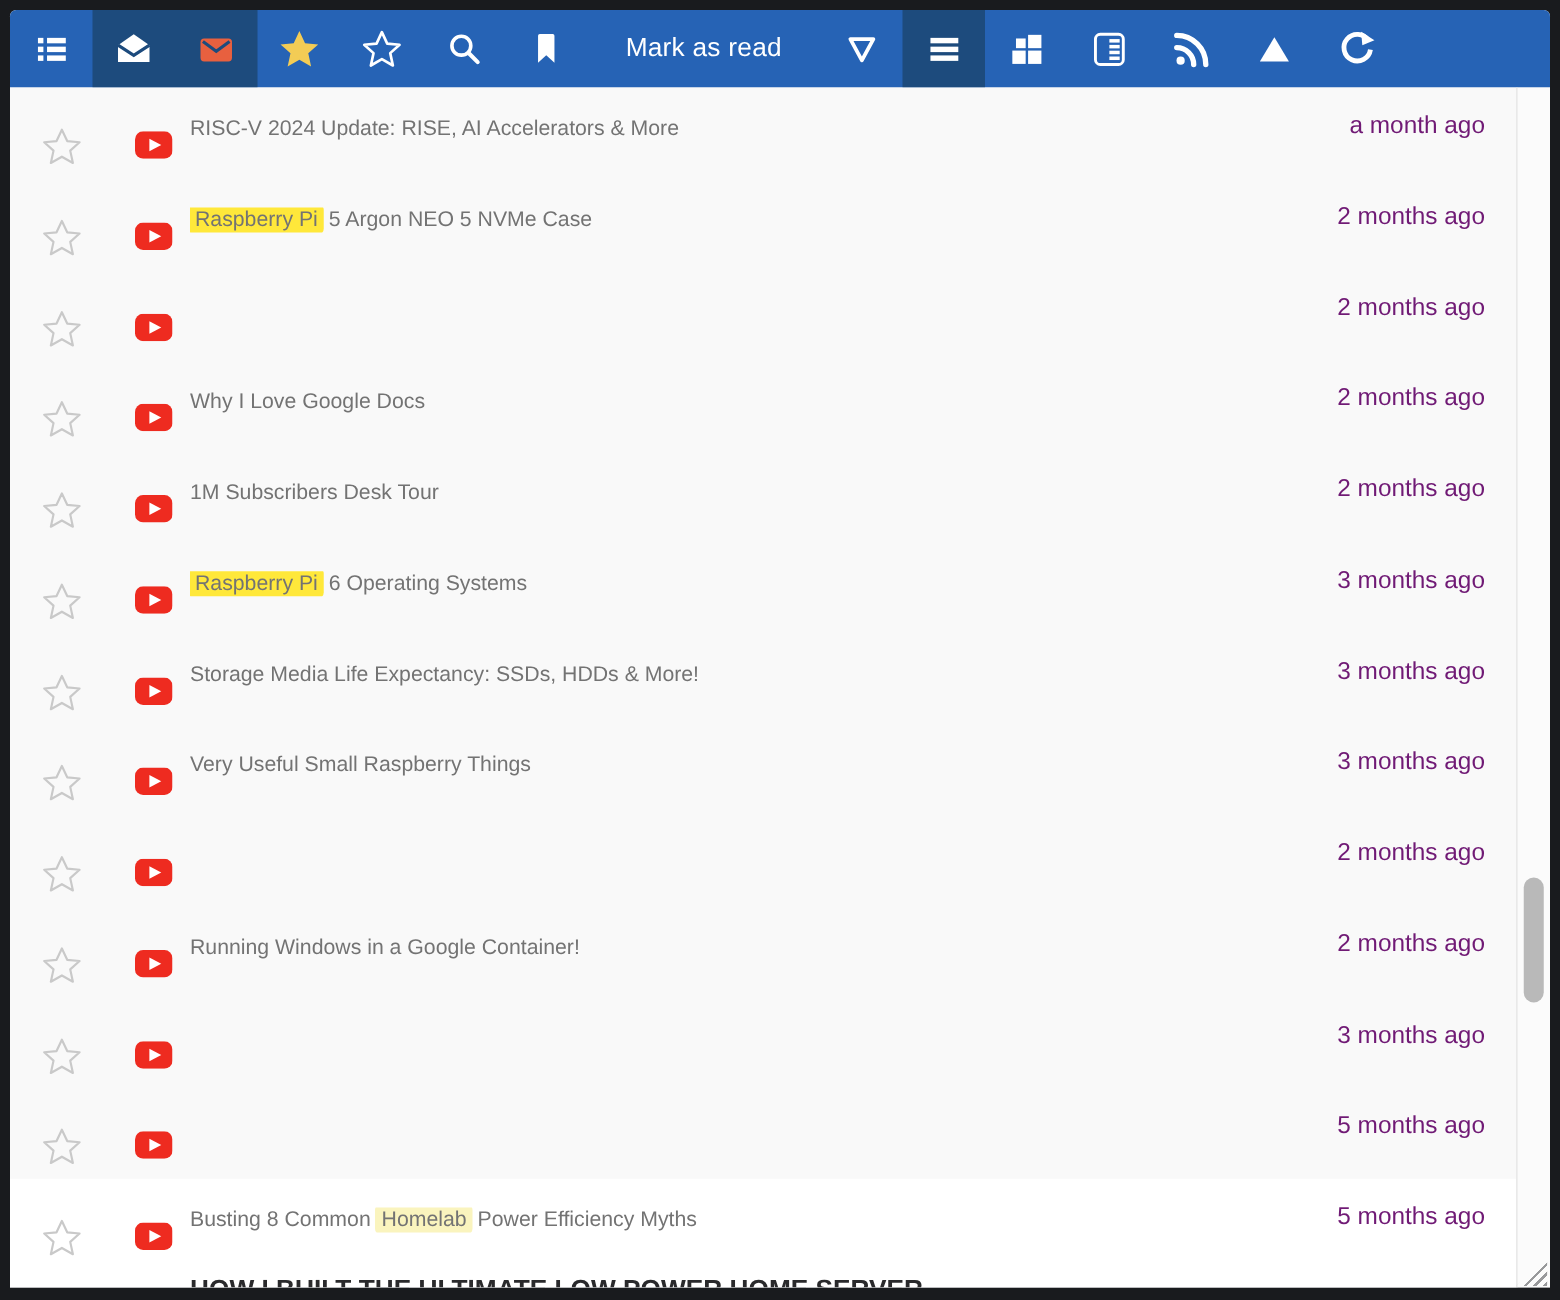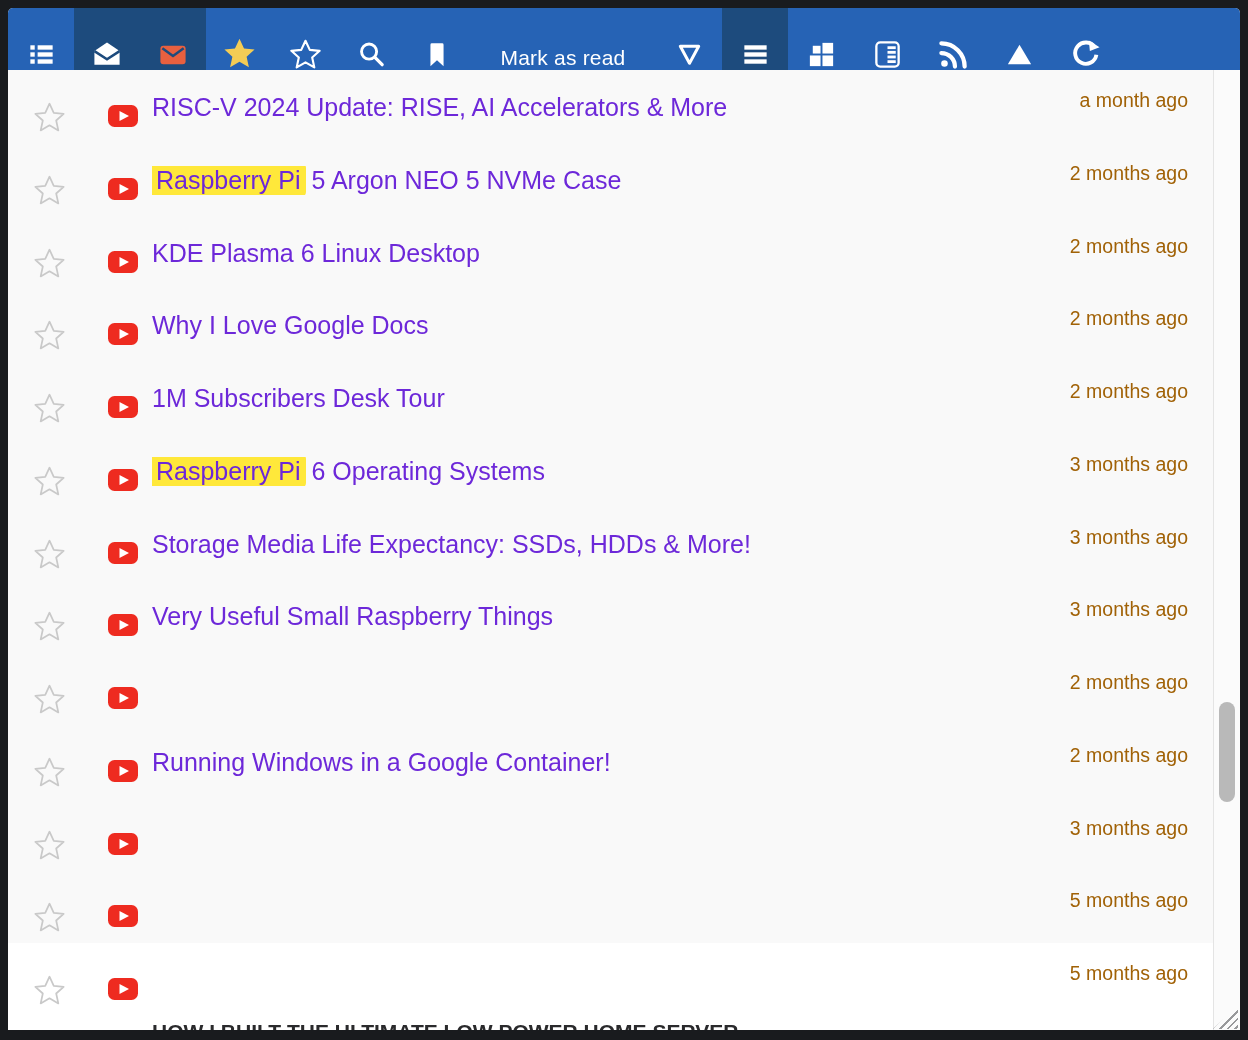--- a/index.html
+++ b/index.html
@@ -12,47 +12,47 @@
     position:absolute; left:8px; top:8px; width:1232px; height:1022px;
     background:#f9f9f9; overflow:hidden; border-radius:5px 5px 0 0;
   }
 
   
   .toolbar {
     position:absolute; left:0; top:0; width:100%; height:62px;
     background:var(--blue); display:flex; align-items:stretch;
   }
   .tb-btn {
-    width:66px; display:flex; align-items:flex-end; justify-content:center;
+    width:66px; display:flex; align-items:center; justify-content:center;
     cursor:default; flex:0 0 auto;
   }
   .tb-btn.active { background:var(--blue-active); }
   .tb-btn svg { display:block; }
   .tb-btn.mark-read { width:186px; }
   .mark-read-label { color:#ffffff; font-size:21px; letter-spacing:.2px; }
 
   
   .list {
     position:absolute; left:0; top:62px; width:1205px; bottom:0;
     background:var(--list-bg); overflow:hidden;
   }
   .row { position:relative; height:72.77px; }
   .row.white { background:#ffffff; }
   .row-star { position:absolute; left:26px; top:32px; }
   .row-yt { position:absolute; left:100px; top:35px; }
   .row-title {
     position:absolute; left:144px; top:23px; right:170px;
-    font-size:25px; color:#6d28d9; white-space:nowrap; overflow:hidden;
+    font-size:17px; color:#737373; white-space:nowrap; overflow:hidden;
   }
   .row-title .hl { border-radius:5px; padding:3px 5px; margin:0 -1px; }
   .row-title .hl-bright { background:var(--hl-bright); }
   .row-title .hl-pale   { background:var(--hl-pale); }
   .row-time {
     position:absolute; right:25px; top:19px;
-    font-size:19.5px; color:#a16207;
+    font-size:19.5px; color:#701a75;
   }
   .row-clipped { position:relative; height:70px; background:#ffffff; }
   .row-clipped .clip-title {
     position:absolute; left:144px; top:4px; font-size:21px; font-weight:700;
     color:#2a2a2c; white-space:nowrap;
   }
 
   
   .scroll-track {
     position:absolute; top:62px; left:1205px; width:27px; bottom:0;
@@ -221,21 +221,20 @@
       </div>
 
       <div class="row">
         <svg class="row-star" width="31" height="31" viewBox="0 0 32 32">
           <polygon fill="none" stroke="#c9c9c9" stroke-width="1.8" stroke-linejoin="round" points="16,1.8 20.4,11.2 30.6,12.2 22.9,19.1 25.1,29.3 16,24.1 6.9,29.3 9.1,19.1 1.4,12.2 11.6,11.2"></polygon>
         </svg>
         <svg class="row-yt" width="30" height="22" viewBox="0 0 30 22">
           <rect x="0" y="0" width="30" height="22" rx="6.5" fill="var(--yt-red)"></rect>
           <polygon points="11.5,6 21,11 11.5,16" fill="#ffffff"></polygon>
         </svg>
-        <div class="row-title"><span>KDE Plasma 6 Linux Desktop</span></div>
         <div class="row-time">2 months ago</div>
       </div>
 
       <div class="row">
         <svg class="row-star" width="31" height="31" viewBox="0 0 32 32">
           <polygon fill="none" stroke="#c9c9c9" stroke-width="1.8" stroke-linejoin="round" points="16,1.8 20.4,11.2 30.6,12.2 22.9,19.1 25.1,29.3 16,24.1 6.9,29.3 9.1,19.1 1.4,12.2 11.6,11.2"></polygon>
         </svg>
         <svg class="row-yt" width="30" height="22" viewBox="0 0 30 22">
           <rect x="0" y="0" width="30" height="22" rx="6.5" fill="var(--yt-red)"></rect>
           <polygon points="11.5,6 21,11 11.5,16" fill="#ffffff"></polygon>
@@ -338,20 +337,21 @@
       </div>
 
       <div class="row white">
         <svg class="row-star" width="31" height="31" viewBox="0 0 32 32">
           <polygon fill="none" stroke="#c9c9c9" stroke-width="1.8" stroke-linejoin="round" points="16,1.8 20.4,11.2 30.6,12.2 22.9,19.1 25.1,29.3 16,24.1 6.9,29.3 9.1,19.1 1.4,12.2 11.6,11.2"></polygon>
         </svg>
         <svg class="row-yt" width="30" height="22" viewBox="0 0 30 22">
           <rect x="0" y="0" width="30" height="22" rx="6.5" fill="var(--yt-red)"></rect>
           <polygon points="11.5,6 21,11 11.5,16" fill="#ffffff"></polygon>
         </svg>
+        <div class="row-title"><span>Busting 8 Common </span><span class="hl hl-pale">Homelab</span><span> Power Efficiency Myths</span></div>
         <div class="row-time">5 months ago</div>
       </div>
     <div class="row-clipped">
         <div class="clip-title">HOW I BUILT THE ULTIMATE LOW POWER HOME SERVER</div>
       </div>
     </div>
 
     <div class="scroll-track">
       <div class="scroll-thumb"></div>
       <div class="resize-grip"></div>

